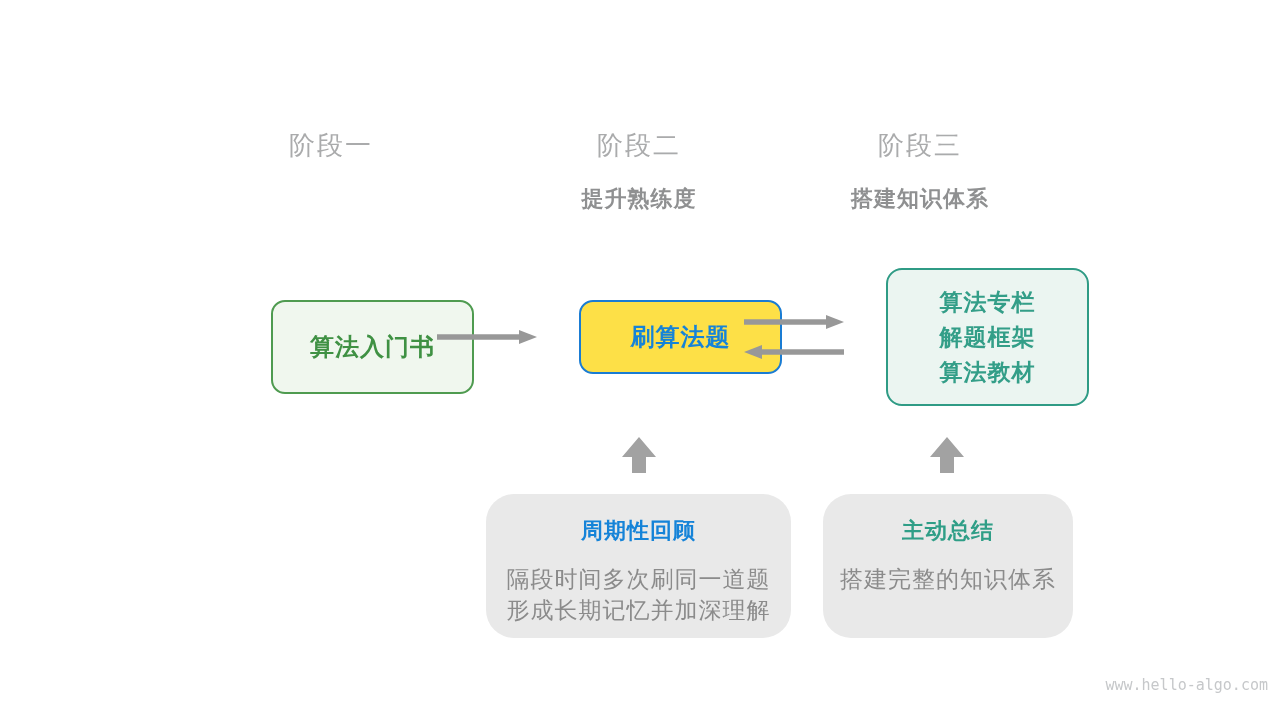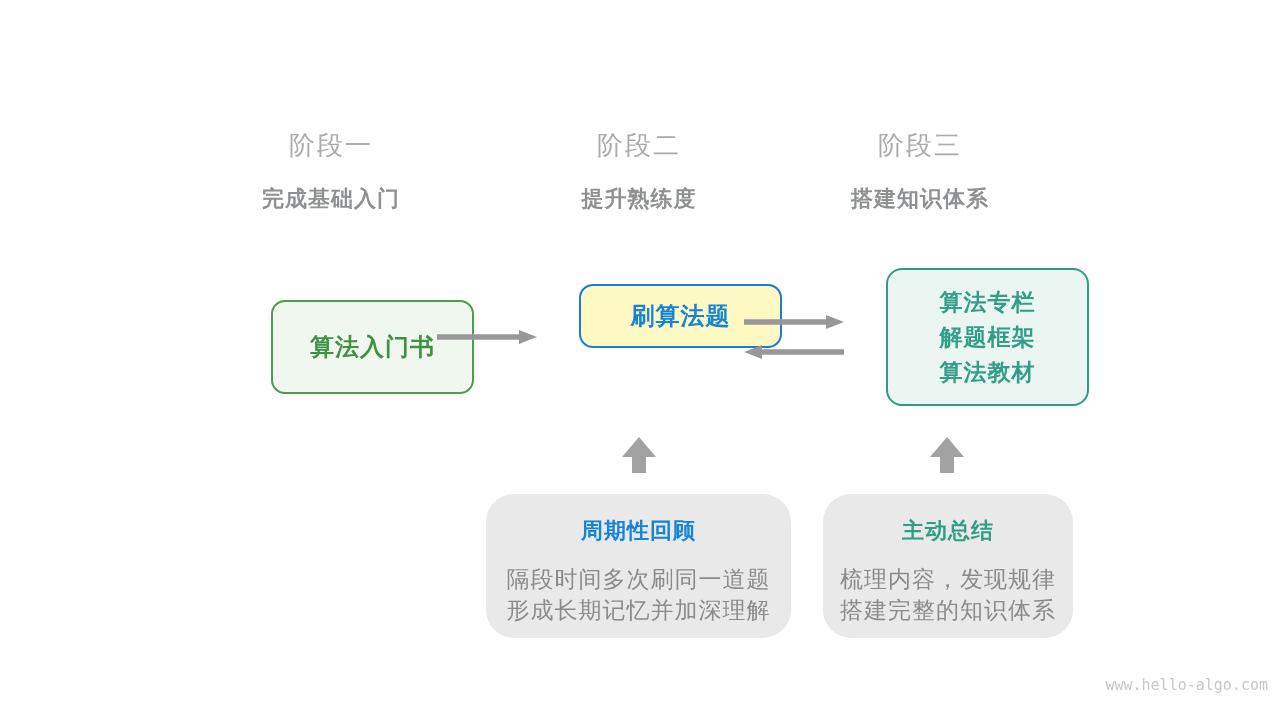--- a/index.html
+++ b/index.html
@@ -54,21 +54,21 @@
     text-align: center;
     margin-left: 41px;
   }
   .node-label {
     font-size: 24px;
     font-weight: 700;
     letter-spacing: 1px;
   }
   .node-green  { left: 230px; top: 300px; height: 94px;  border-color: #4f9b50; background: #f0f7ee; }
   .node-green  .node-label { color: #3f9143; }
-  .node-blue   { left: 538px; top: 284px; height: 64px;  border-color: #1a7cd3; background: #fef9c3; }
+  .node-blue   { left: 538px; top: 300px; height: 74px;  border-color: #1a7cd3; background: #fde047; }
   .node-blue   .node-label { color: #1583d8; }
   .node-teal   { left: 845px; top: 268px; height: 138px; border-color: #2f9b85; background: #ebf5f1; border-radius: 16px; }
   .node-teal   .node-label { color: #339e88; font-size: 23px; line-height: 35px; }
 
   
   .arrow { position: absolute; }
   .arrow svg { display: block; }
 
   
   .callout {
@@ -111,21 +111,20 @@
     color: #c6c8ca;
   }
 </style>
 </head>
 <body>
 
 <div class="canvas">
 
   <div class="stage-header col1">
     <div class="stage-title">阶段一</div>
-    <div class="stage-subtitle">完成基础入门</div>
   </div>
   <div class="stage-header col2">
     <div class="stage-title">阶段二</div>
     <div class="stage-subtitle">提升熟练度</div>
   </div>
   <div class="stage-header col3">
     <div class="stage-title">阶段三</div>
     <div class="stage-subtitle">搭建知识体系</div>
   </div>
 
@@ -180,20 +179,19 @@
     <div class="callout-title blue">周期性回顾</div>
     <div class="callout-body">
       <div>隔段时间多次刷同一道题</div>
       <div>形成长期记忆并加深理解</div>
     </div>
   </div>
 
   <div class="callout callout-2">
     <div class="callout-title teal">主动总结</div>
     <div class="callout-body">
-      <div>梳理内容，发现规律</div>
       <div>搭建完整的知识体系</div>
     </div>
   </div>
 
   <div class="watermark">www.hello-algo.com</div>
 
 </div>
 
 </body></html>

